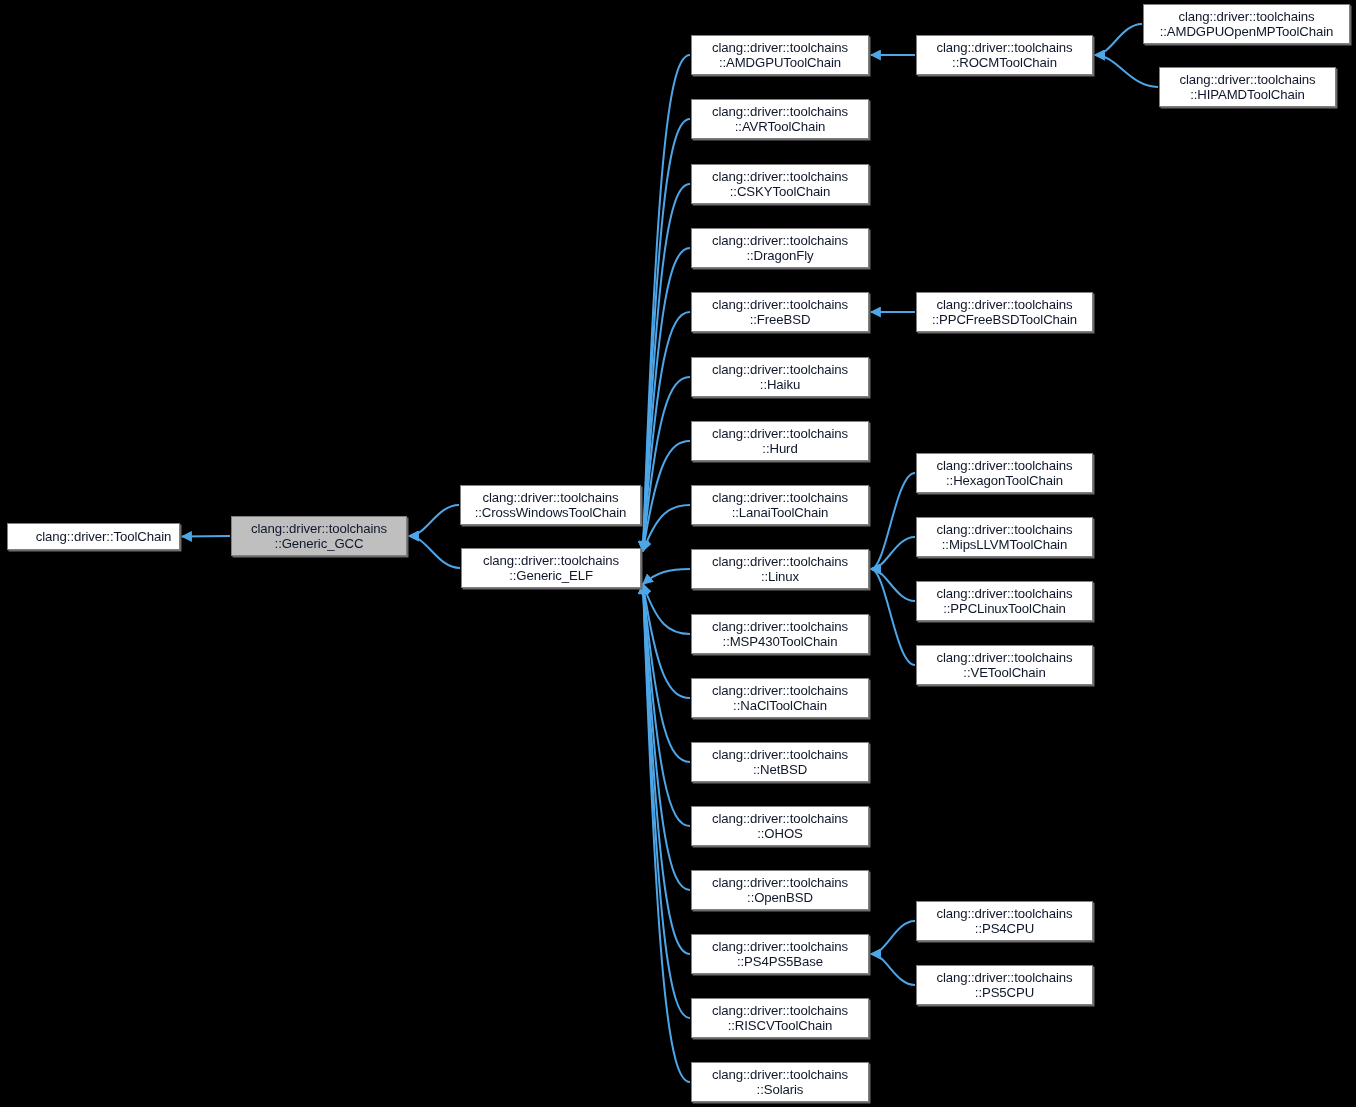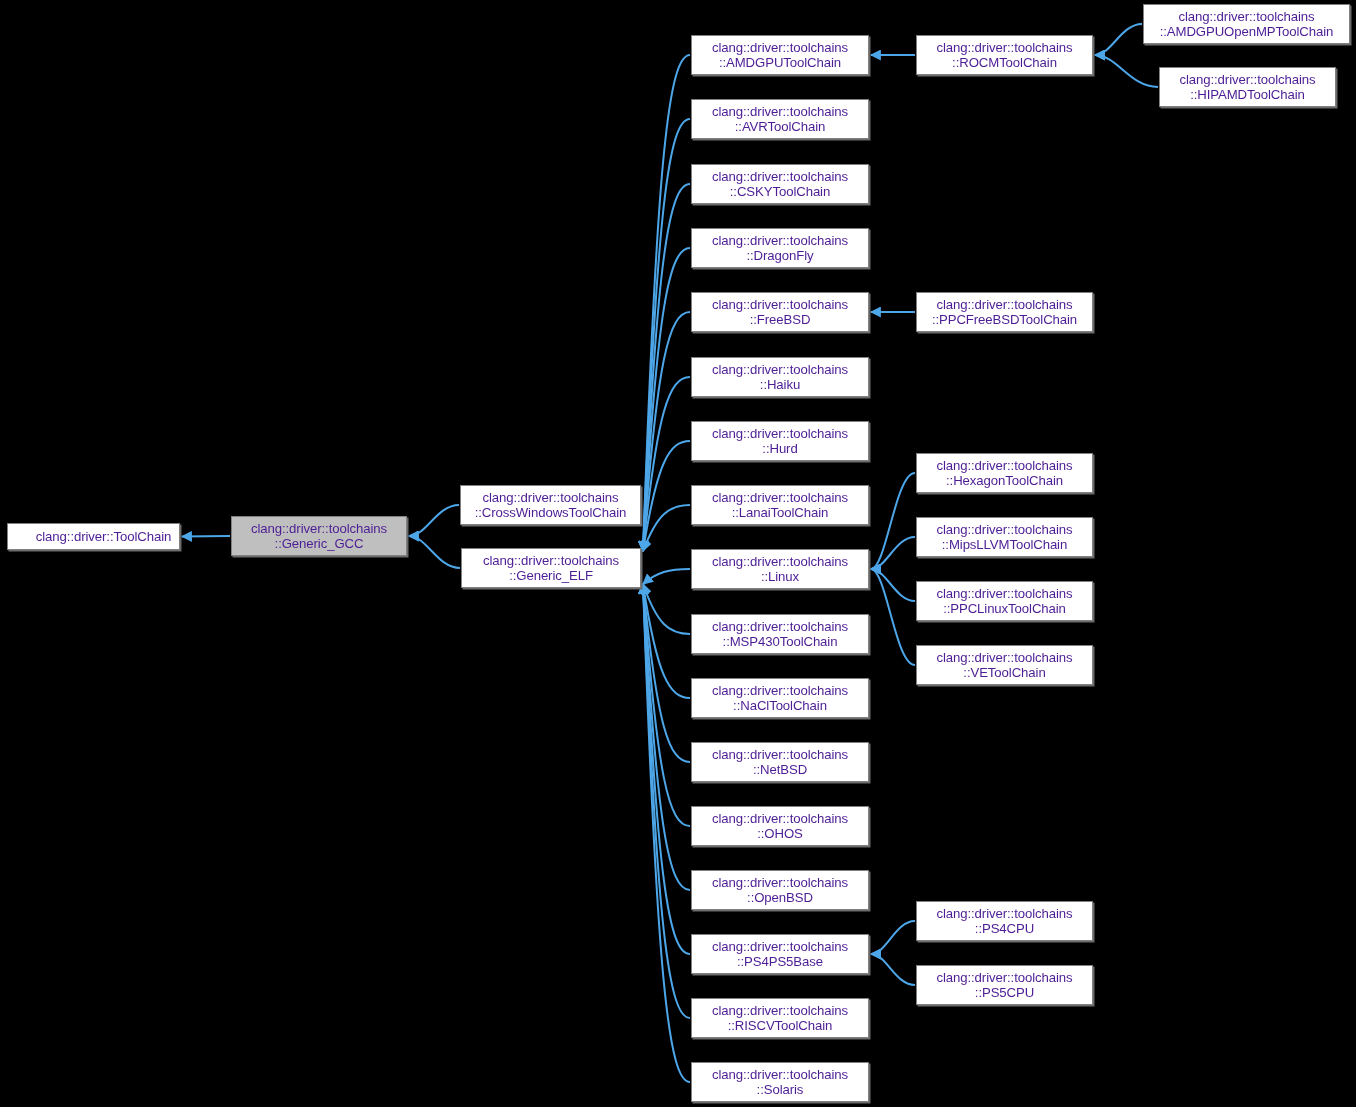--- a/index.html
+++ b/index.html
@@ -21,21 +21,21 @@
     top: 0;
     width: 1356px;
     height: 1107px;
     pointer-events: none;
   }
   .node {
     position: absolute;
     box-sizing: border-box;
     background: #FFFFFF;
     border: 1px solid #808080;
-    color: #4c1d95;
+    color: #0f172a;
     font-size: 13.2px;
     line-height: 15.5px;
     text-align: center;
     display: flex;
     align-items: center;
     justify-content: center;
     white-space: pre-line;
     letter-spacing: -0.1px;
     box-shadow: 1.5px 1.5px 0 0 #6b6b6b;
     z-index: 5;

